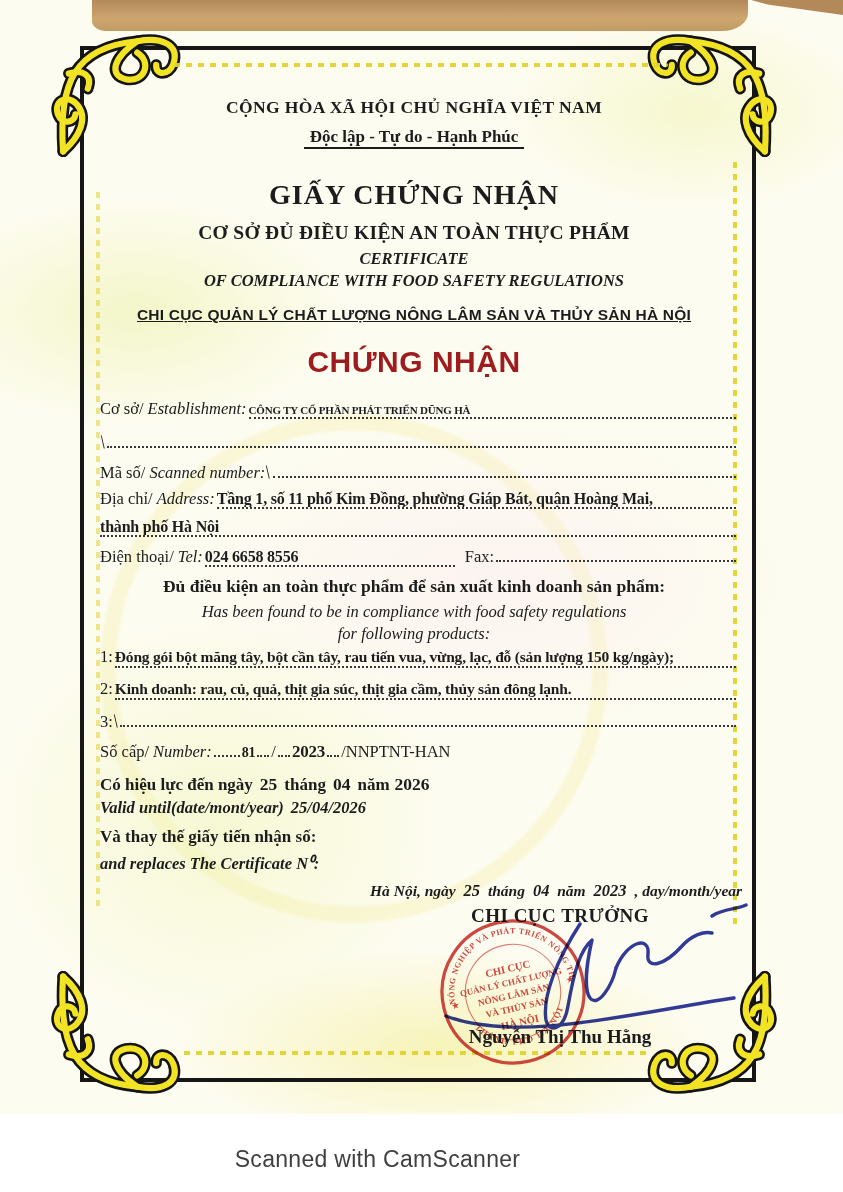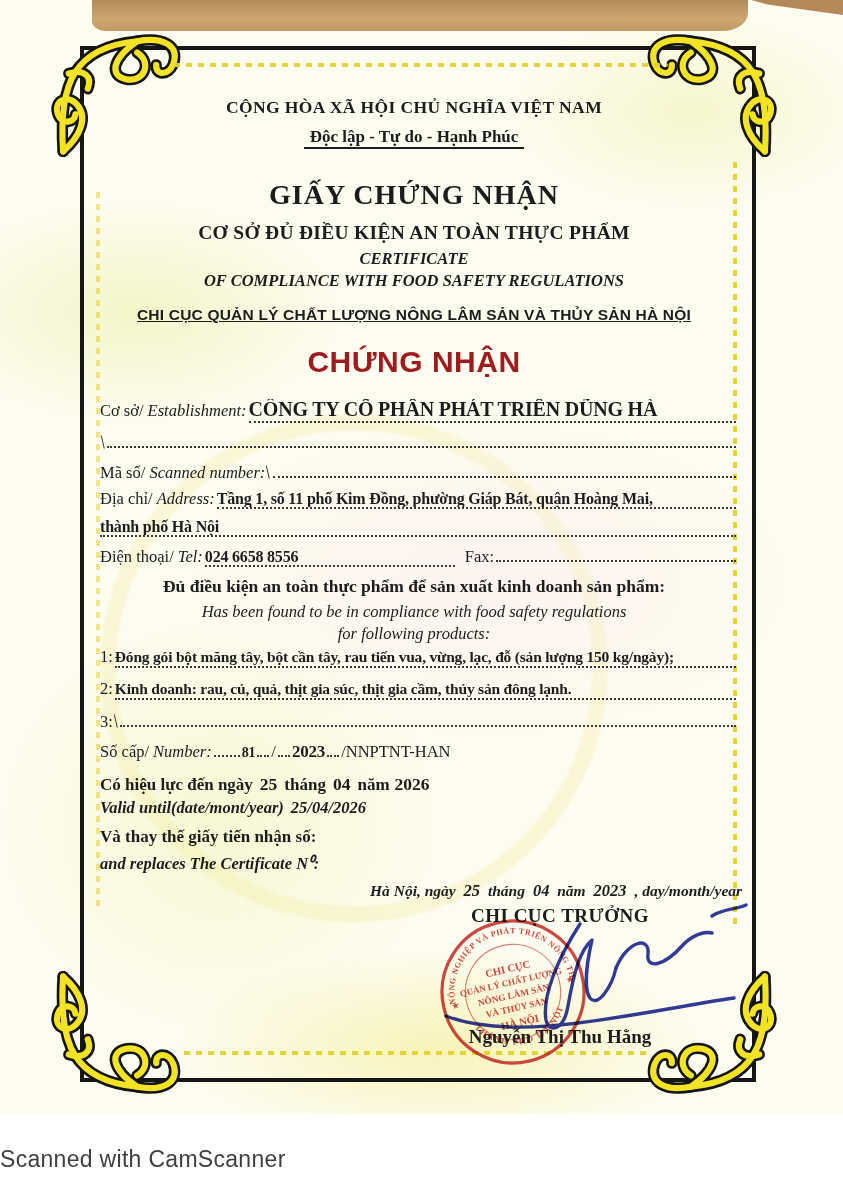--- a/index.html
+++ b/index.html
@@ -37,21 +37,21 @@
   .fill{flex:1 1 auto;border-bottom:2px dotted #383838;min-width:12px;margin:0 2px;line-height:1.08;overflow:hidden;}
   .fill.fx{flex:0 0 auto;}
   .val{font-weight:700;font-size:16px;letter-spacing:-0.2px;}
   .bslash{font-size:19px;transform:rotate(6deg);display:inline-block;}
   .red{color:#9e1b1e;}
   
   .stamp{left:437px;top:916px;width:152px;height:152px;transform:rotate(-13deg);opacity:.9;mix-blend-mode:multiply;}
   .signature{left:428px;top:902px;width:334px;height:140px;mix-blend-mode:multiply;}
   
   .footer-bar{left:0;top:1114px;width:843px;height:78px;background:#ffffff;}
-  .footer-text{left:0;top:1146px;width:755px;text-align:left;font-family:"Liberation Sans",sans-serif;
+  .footer-text{left:0;top:1146px;width:755px;text-align:center;font-family:"Liberation Sans",sans-serif;
     font-size:23px;color:#3f3f3f;letter-spacing:.3px;}
 </style>
 </head>
 <body>
 
 <div class="abs paper"></div>
 <div class="abs wood-top"></div>
 <div class="abs wood-corner"></div>
 
 <div class="abs frame"></div>
@@ -100,21 +100,21 @@
 <div class="abs center b" style="top:179px;font-size:28px;letter-spacing:1px;">GIẤY CHỨNG NHẬN</div>
 <div class="abs center b" style="top:222px;font-size:19.5px;letter-spacing:.3px;">CƠ SỞ ĐỦ ĐIỀU KIỆN AN TOÀN THỰC PHẨM</div>
 <div class="abs center b i" style="top:249px;font-size:16.5px;">CERTIFICATE</div>
 <div class="abs center b i" style="top:271px;font-size:16.5px;">OF COMPLIANCE WITH FOOD SAFETY REGULATIONS</div>
 <div class="abs center b sans" style="top:306px;font-size:15.5px;letter-spacing:.2px;text-decoration:underline;">CHI CỤC QUẢN LÝ CHẤT LƯỢNG NÔNG LÂM SẢN VÀ THỦY SẢN HÀ NỘI</div>
 <div class="abs center b sans red" style="top:345px;font-size:30px;letter-spacing:.5px;">CHỨNG NHẬN</div>
 
 <div class="abs row" style="top:399px;">
   <span class="lbl">Cơ sở/</span>
   <span class="lbl i">Establishment:</span>
-  <span class="fill"><span class="val" style="font-size:20px;margin-top:47px;">CÔNG TY CỔ PHẦN PHÁT TRIỂN DŨNG HÀ</span></span>
+  <span class="fill"><span class="val" style="font-size:11px;margin-top:47px;">CÔNG TY CỔ PHẦN PHÁT TRIỂN DŨNG HÀ</span></span>
 </div>
 
 <div class="abs row" style="top:431px;">
   <span class="bslash">\</span>
   <span class="fill"></span>
 </div>
 
 <div class="abs row" style="top:461px;">
   <span class="lbl">Mã số/</span>
   <span class="lbl i">Scanned number:</span>

